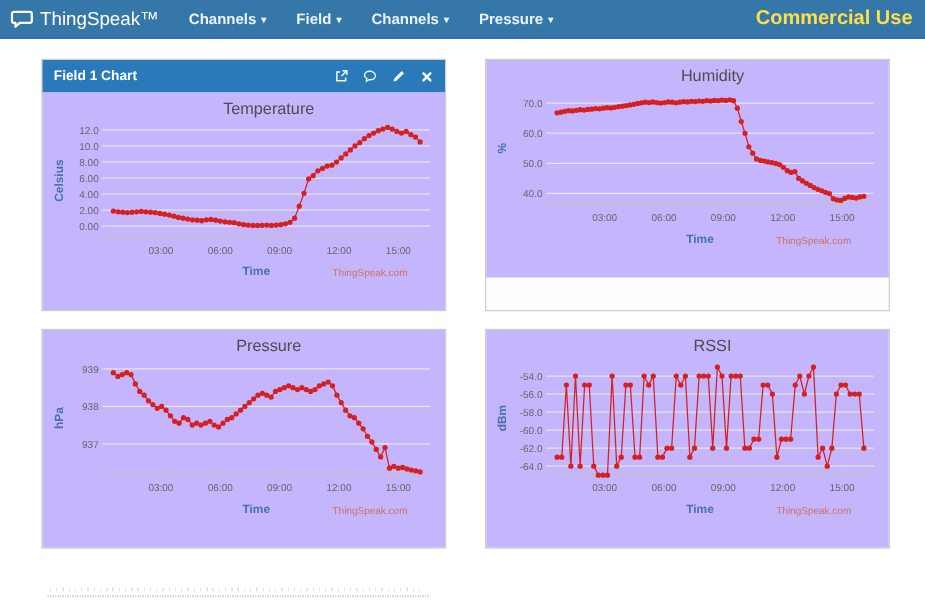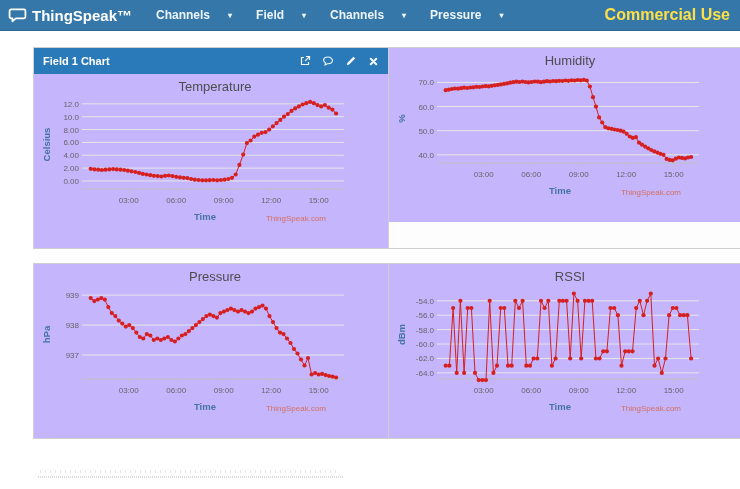--- a/index.html
+++ b/index.html
@@ -7,34 +7,34 @@
     width:740px;height:489px;overflow:hidden;position:relative;
     background:#ffffff;font-family:"Liberation Sans",sans-serif;
     -webkit-font-smoothing:antialiased;
   }
   
   .topbar{
     height:30px;background:#3577a9;border-bottom:1px solid #2c6691;
     display:flex;align-items:center;color:#fff;
   }
   .brand{display:flex;align-items:center;gap:5px;margin-left:8px;
-    font-size:15px;font-weight:bold;cursor:pointer;white-space:nowrap}
+    font-size:15px;font-weight:normal;cursor:pointer;white-space:nowrap}
   .brand svg{display:block}
   .nav{display:flex;margin-left:24px;gap:24px}
   .nav .nav-item{color:#eef5fa;font-size:12px;font-weight:bold;text-decoration:none;
-    display:flex;align-items:center;gap:18px;cursor:pointer;white-space:nowrap}
+    display:flex;align-items:center;gap:4px;cursor:pointer;white-space:nowrap}
   .caret{font-size:8px;line-height:1;transform:translateY(1px)}
   .nav-right{margin-left:auto;margin-right:10px;font-size:16px;font-weight:bold;
     color:#fde047;cursor:pointer;white-space:nowrap}
   
   .content{
     position:absolute;left:33px;top:47px;
     display:grid;grid-template-columns:324px 324px;column-gap:31px;row-gap:14px;
   }
-  .panel{width:356px;box-sizing:border-box;border:1px solid #cfcfcf;background:#fdfdfd}
+  .panel{width:324px;box-sizing:border-box;border:1px solid #cfcfcf;background:#fdfdfd}
   .panel-head{height:26px;background:#2a79b8;display:flex;align-items:center;
     padding:0 9px;color:#fff}
   .panel-title{font-size:11px;font-weight:bold}
   .panel-tools{margin-left:auto;display:flex;gap:11px;align-items:center}
   .tool{display:flex;cursor:pointer;opacity:.95}
   .panel-body{background:#c4b5fd}
   svg.chart{display:block;width:322px;height:174px}
   
   .bottom-strip{position:absolute;left:40px;top:470px;width:300px;height:3px;opacity:.55;
     background:repeating-linear-gradient(90deg,#cfcfcf 0 1px,transparent 1px 5px)}

